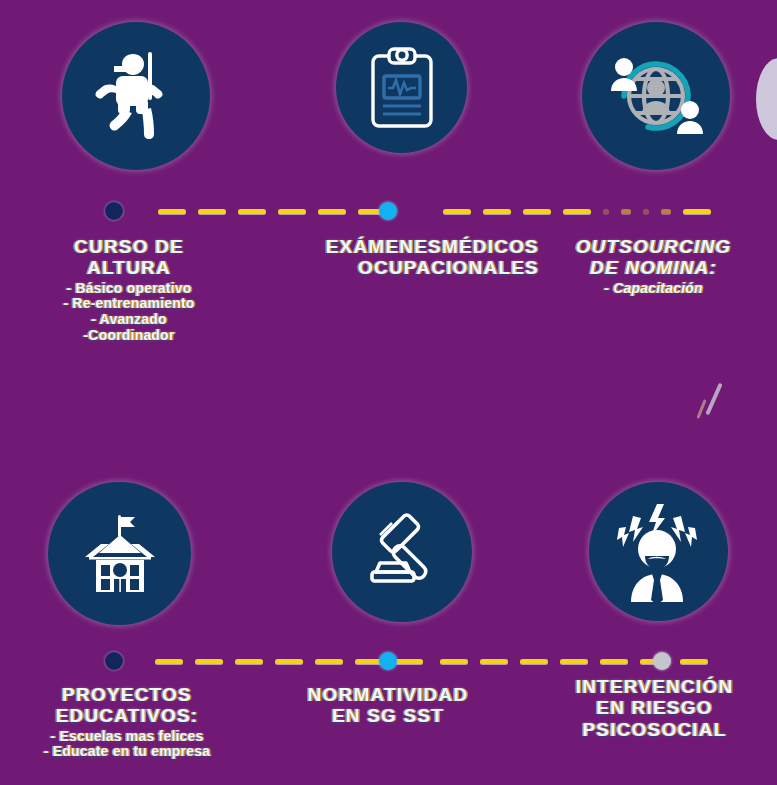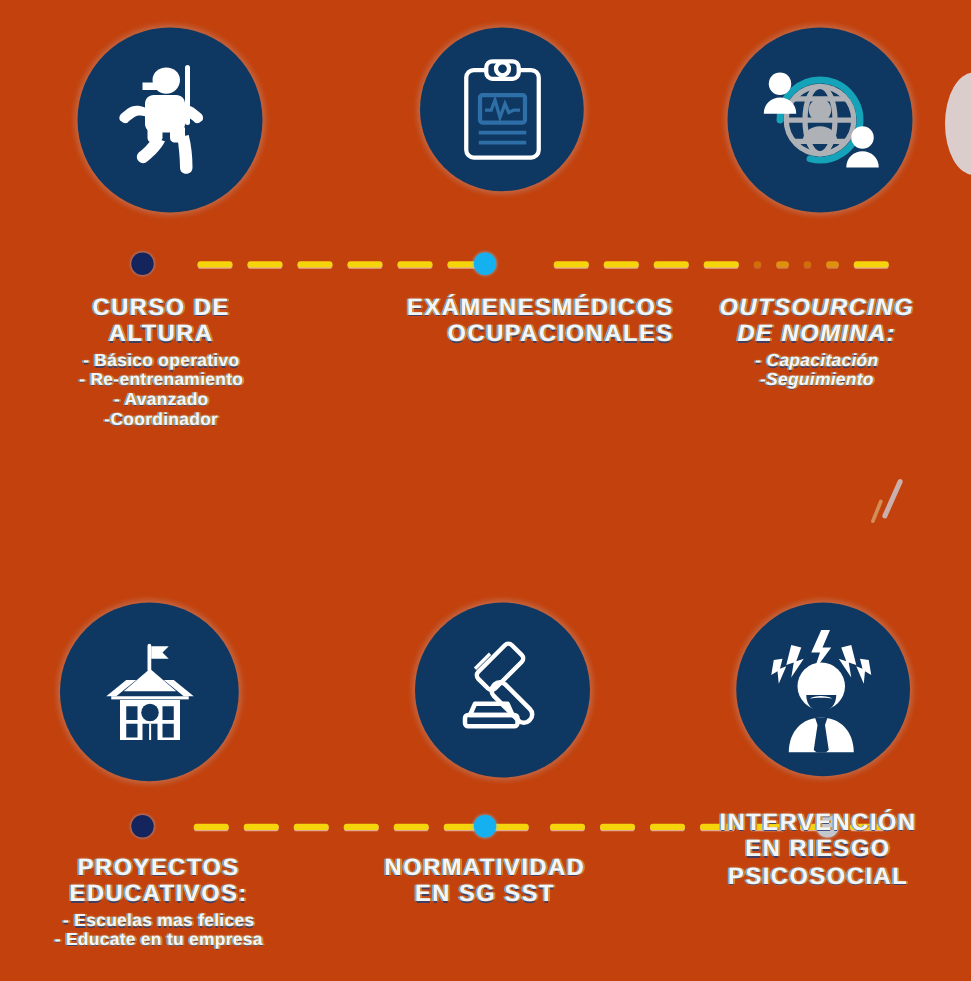--- a/index.html
+++ b/index.html
@@ -7,21 +7,21 @@
   html, body {
     margin: 0; padding: 0;
     background: #000;
     width: 777px; height: 785px;
     overflow: hidden;
     font-family: "Liberation Sans", "DejaVu Sans", sans-serif;
   }
   #root {
     position: relative;
     width: 777px; height: 785px;
-    background: #c2410c;
+    background: #701a75;
   }
 
   
   .badge {
     position: absolute;
     border-radius: 50%;
     background: #0E3761;
     display: flex;
     align-items: center;
     justify-content: center;
@@ -196,21 +196,20 @@
 
   <div class="caption" style="left:283px; top:236px; width:256px;text-align:right;">
     <div class="cap-title">EXÁMENESMÉDICOS
 OCUPACIONALES</div>
   </div>
 
   <div class="caption" style="left:530px; top:236px; width:247px;font-style:italic;">
     <div class="cap-title">OUTSOURCING
 DE NOMINA:</div>
     <div class="cap-item">- Capacitación</div>
-    <div class="cap-item">-Seguimiento</div>
   </div>
 
   <div class="streak" style="left:712px; top:382px; width:4px; height:34px; background:rgba(205,212,226,.75); transform:rotate(24deg);"></div>
   <div class="streak" style="left:700px; top:399px; width:3px; height:20px; background:rgba(222,206,150,.55); transform:rotate(22deg);"></div>
 
   <div class="badge" style="left:48px; top:482px; width:143px; height:143px;">
     <svg width="86" height="82" viewBox="0 0 86 82" aria-hidden="true">
       <g fill="#ffffff">
         <rect x="41" y="2" width="3" height="22" rx="1.5"></rect>
         <path d="M44 4h14l-5 5 5 5H44z"></path>
@@ -290,19 +289,19 @@
 EDUCATIVOS:</div>
     <div class="cap-item">- Escuelas mas felices</div>
     <div class="cap-item">- Educate en tu empresa</div>
   </div>
 
   <div class="caption" style="left:262px; top:684px; width:252px;">
     <div class="cap-title">NORMATIVIDAD
 EN SG SST</div>
   </div>
 
-  <div class="caption" style="left:532px; top:648px; width:245px;">
+  <div class="caption" style="left:532px; top:676px; width:245px;">
     <div class="cap-title">INTERVENCIÓN
 EN RIESGO
 PSICOSOCIAL</div>
   </div>
 
 </div>
 
 </body></html>

